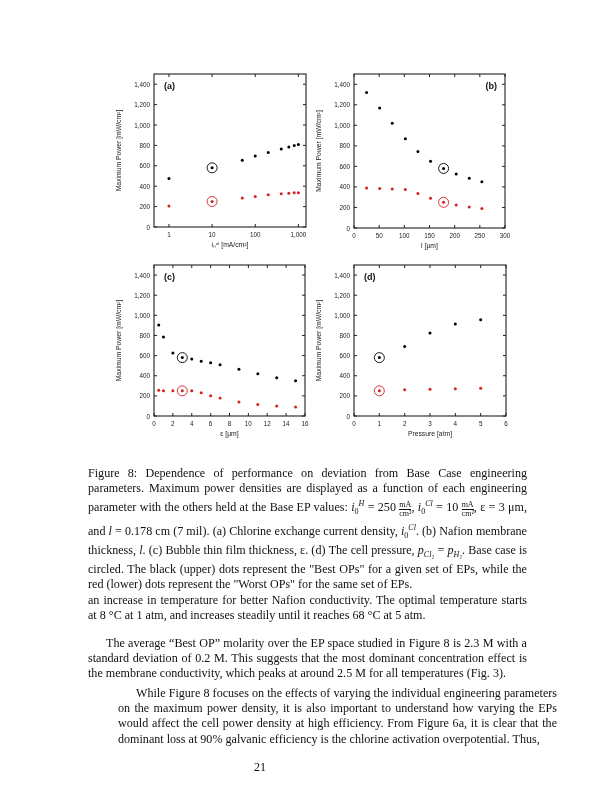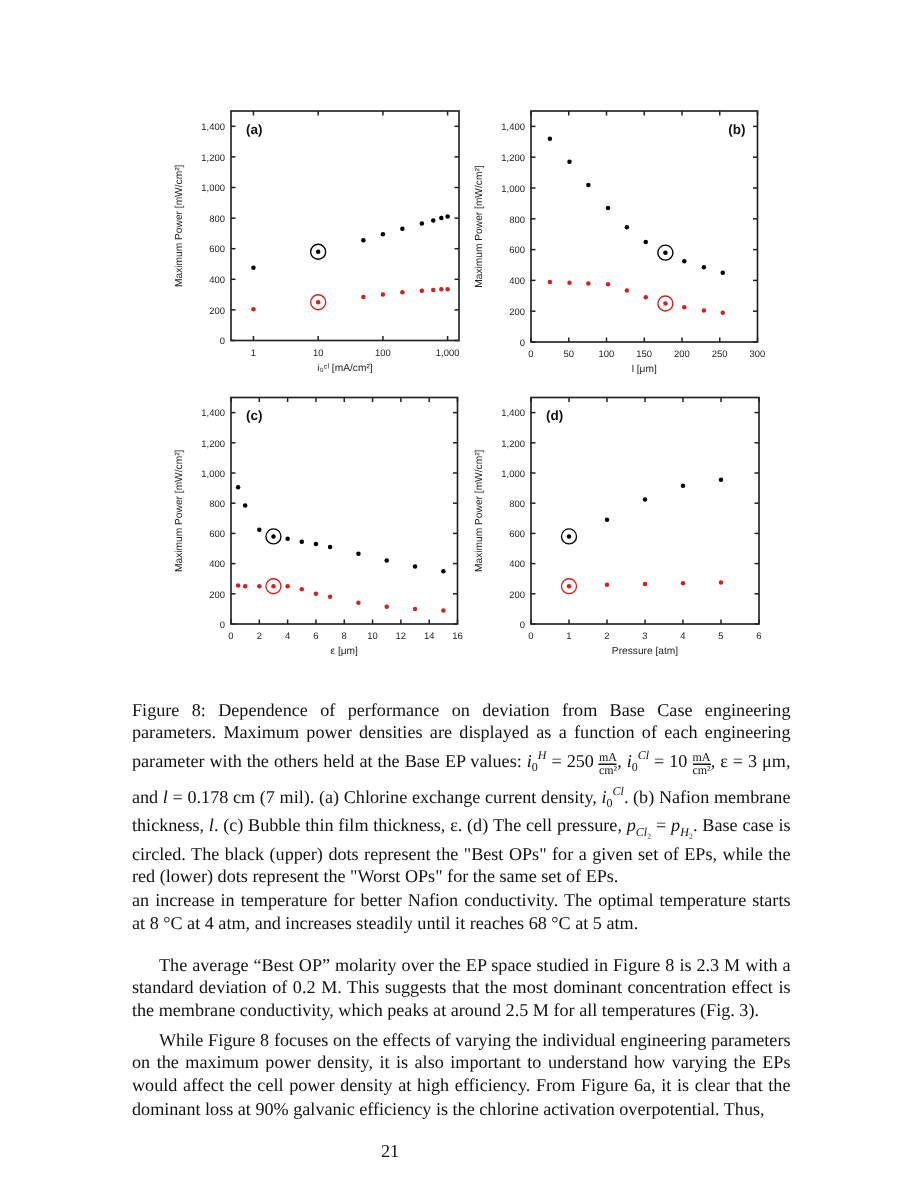--- a/index.html
+++ b/index.html
@@ -3,21 +3,21 @@
 <meta charset="utf-8">
 <style>
   html, body { margin:0; padding:0; background:#fff; }
   body { width:612px; height:792px; position:relative; overflow:hidden; font-family:"Liberation Serif", serif; color:#111; }
   .fig { position:absolute; left:0; top:0; width:612px; height:450px; }
   .fig svg { position:absolute; left:0; top:0; }
   .caption, .para { position:absolute; left:88px; width:439px; font-size:12.1px; line-height:15.2px; text-align:justify; }
   .caption { top:466px; }
   .p1 { top:593px; }
   .p2 { top:636px; text-indent:18px; }
-  .p3 { top:686px; text-indent:18px; }
+  .p3 { top:686px; text-indent:18px;margin-left:30px; }
   .pagenum { position:absolute; top:760px; left:0; width:520px; text-align:center; font-size:12.1px; }
   .sub { font-size:8px; vertical-align:-3px; }
   .sup { font-size:8px; vertical-align:5px; }
   .frac { display:inline-block; vertical-align:-5px; text-align:left; font-size:8px; line-height:8px; }
   .frac span { display:block; }
   .frac span.num { border-bottom:0.7px solid #111; }
   i { font-style:italic; }
 </style>
 </head>
 <body>
@@ -297,16 +297,16 @@
       <circle cx="480.6666666666667" cy="388.31666666666666" r="1.5" fill="#d42020"></circle>
       <circle cx="379.3333333333333" cy="357.61333333333334" r="5" fill="none" stroke="#000" stroke-width="0.9"></circle>
       <circle cx="379.3333333333333" cy="390.8333333333333" r="5" fill="none" stroke="#d42020" stroke-width="0.9"></circle>
     </svg>
 </div>
 
 <div class="caption">
   <span>Figure 8:</span><span> Dependence of performance on deviation from Base Case engineering parameters. Maximum power densities are displayed as a function of each engineering parameter with the others held at the Base EP values: </span><i>i</i><span class="sub">0</span><span class="sup"><i>H</i></span><span> = 250 </span><span class="frac"><span class="num">mA</span><span>cm²</span></span>, <i>i</i><span class="sub">0</span><span class="sup"><i>Cl</i></span><span> = 10 </span><span class="frac"><span class="num">mA</span><span>cm²</span></span><span>, ε = 3 μm, and </span><i>l</i><span> = 0.178 cm (7 mil).  (a) Chlorine exchange current density, </span><i>i</i><span class="sub">0</span><span class="sup"><i>Cl</i></span><span>.  (b) Nafion membrane thickness, </span><i>l</i><span>. (c) Bubble thin film thickness, ε. (d) The cell pressure, </span><i>p</i><span class="sub"><i>Cl</i>₂</span> = <i>p</i><span class="sub"><i>H</i>₂</span><span>. Base case is circled.  The black (upper) dots represent the "Best OPs" for a given set of EPs, while the red (lower) dots represent the "Worst OPs" for the same set of EPs.</span>
 </div>
 
-<div class="para p1">an increase in temperature for better Nafion conductivity.  The optimal temperature starts at 8 °C at 4 atm, and increases steadily until it reaches 68 °C at 5 atm.</div>
+<div class="para p1">an increase in temperature for better Nafion conductivity.  The optimal temperature starts at 8 °C at 1 atm, and increases steadily until it reaches 68 °C at 5 atm.</div>
 <div class="para p2">The average “Best OP” molarity over the EP space studied in Figure 8 is 2.3 M with a standard deviation of 0.2 M. This suggests that the most dominant concentration effect is the membrane conductivity, which peaks at around 2.5 M for all temperatures (Fig. 3).</div>
 <div class="para p3">While Figure 8 focuses on the effects of varying the individual engineering parameters on the maximum power density, it is also important to understand how varying the EPs would affect the cell power density at high efficiency.  From Figure 6a, it is clear that the dominant loss at 90% galvanic efficiency is the chlorine activation overpotential.  Thus,</div>
 <div class="pagenum">21</div>
 
 </body></html>

